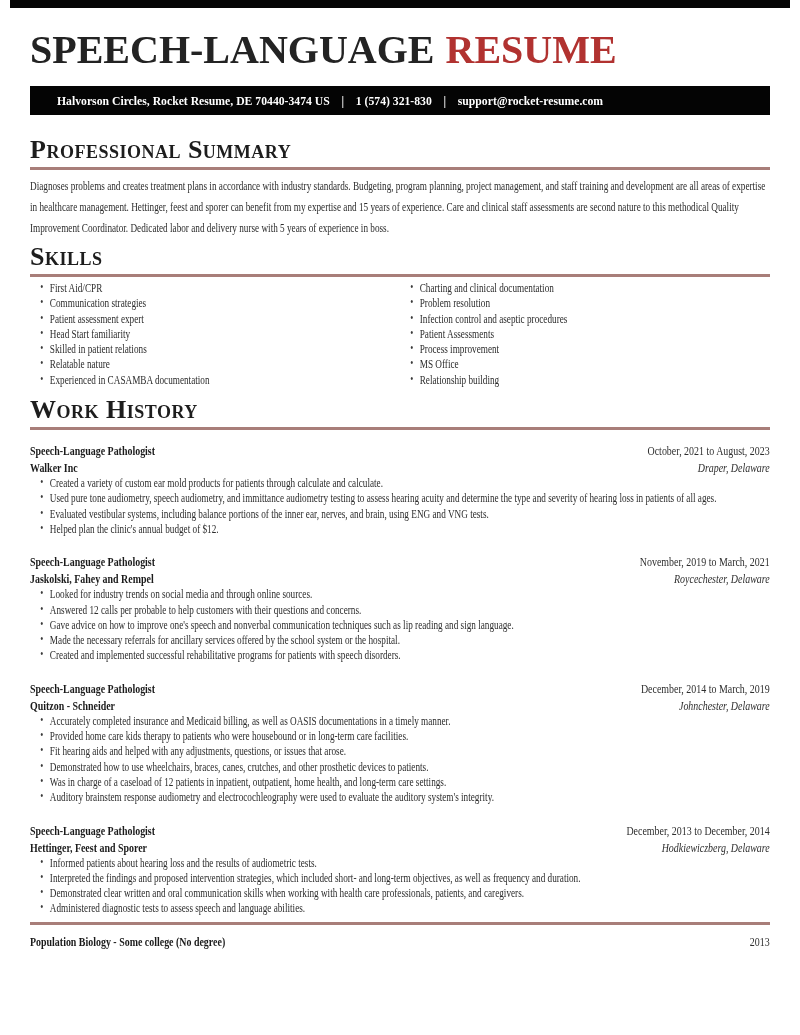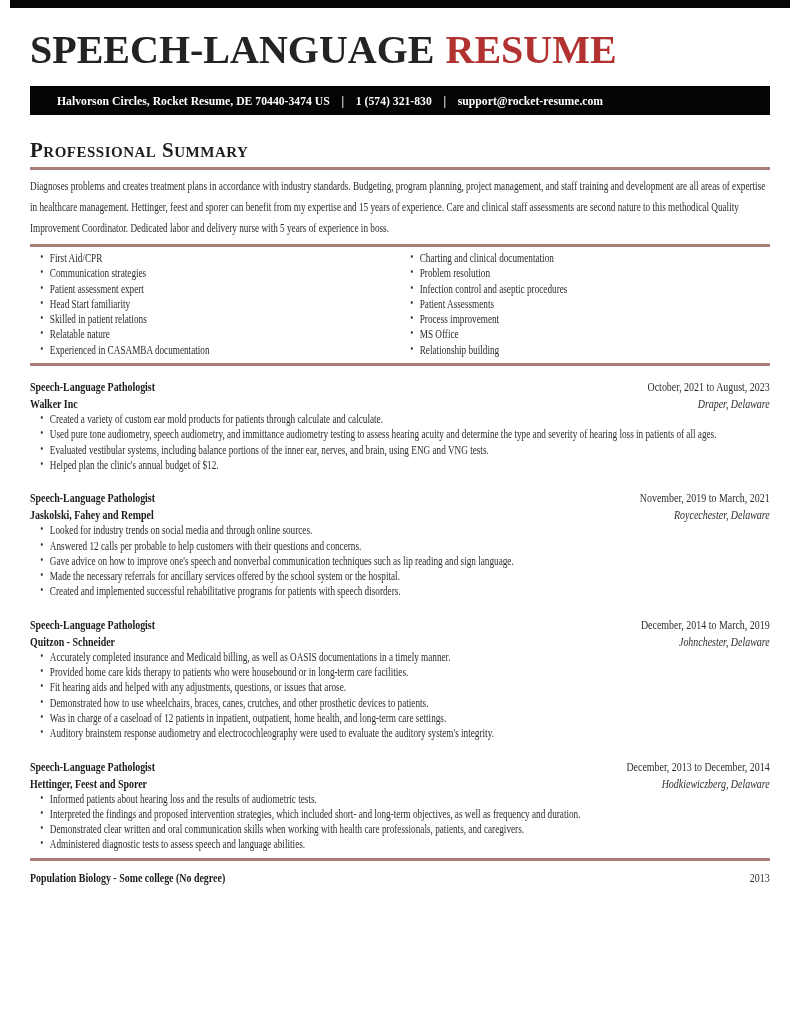--- a/index.html
+++ b/index.html
@@ -19,21 +19,21 @@
   .contact-bar {
     margin-top:16px; height:29px; background:#040404; color:#ffffff;
     display:flex; align-items:center; padding:0 27px; overflow:hidden;
   }
   .contact-inner {
     display:flex; align-items:center; gap:13px; font-size:13px; font-weight:bold;
     white-space:nowrap; transform:scaleX(0.9); transform-origin:0 50%;
   }
 
   h2 {
-    margin:0; font-size:21px; line-height:24px; font-weight:bold;
+    margin:0; font-size:26px; line-height:24px; font-weight:bold;
     font-variant:small-caps; color:#1d1d1d; letter-spacing:0.5px;
   }
   .rule { height:3px; background:#a87e79; margin-top:5px; }
 
   .mt-summary-h { margin-top:23px; }
   .mt-skills-h  { margin-top:6px; }
   .mt-work-h    { margin-top:10px; }
   .mt-edu-h     { margin-top:10px; }
 
   
@@ -80,20 +80,21 @@
       </div>
     </div>
 
     <section>
       <h2 class="mt-summary-h">Professional Summary</h2>
       <div class="rule"></div>
       <p class="summary-text cx">Diagnoses problems and creates treatment plans in accordance with industry standards. Budgeting, program planning, project management, and staff training and development are all areas of expertise in healthcare management. Hettinger, feest and sporer can benefit from my expertise and 15 years of experience. Care and clinical staff assessments are second nature to this methodical Quality Improvement Coordinator. Dedicated labor and delivery nurse with 5 years of experience in boss.</p>
     </section>
 
     <section>
+      <h2 class="mt-skills-h">Skills</h2>
       <div class="rule"></div>
       <div class="skills-cols cx">
         <ul class="plain">
           <li class="item">First Aid/CPR</li>
           <li class="item">Communication strategies</li>
           <li class="item">Patient assessment expert</li>
           <li class="item">Head Start familiarity</li>
           <li class="item">Skilled in patient relations</li>
           <li class="item">Relatable nature</li>
           <li class="item">Experienced in CASAMBA documentation</li>
@@ -104,20 +105,21 @@
           <li class="item">Infection control and aseptic procedures</li>
           <li class="item">Patient Assessments</li>
           <li class="item">Process improvement</li>
           <li class="item">MS Office</li>
           <li class="item">Relationship building</li>
         </ul>
       </div>
     </section>
 
     <section>
+      <h2 class="mt-work-h">Work History</h2>
       <div class="rule"></div>
 
       <div class="job cx">
         <div class="job-row">
           <span class="job-title">Speech-Language Pathologist</span>
           <span class="job-dates">October, 2021 to August, 2023</span>
         </div>
         <div class="job-row">
           <span class="job-company">Walker Inc</span>
           <span class="job-location">Draper, Delaware</span>

